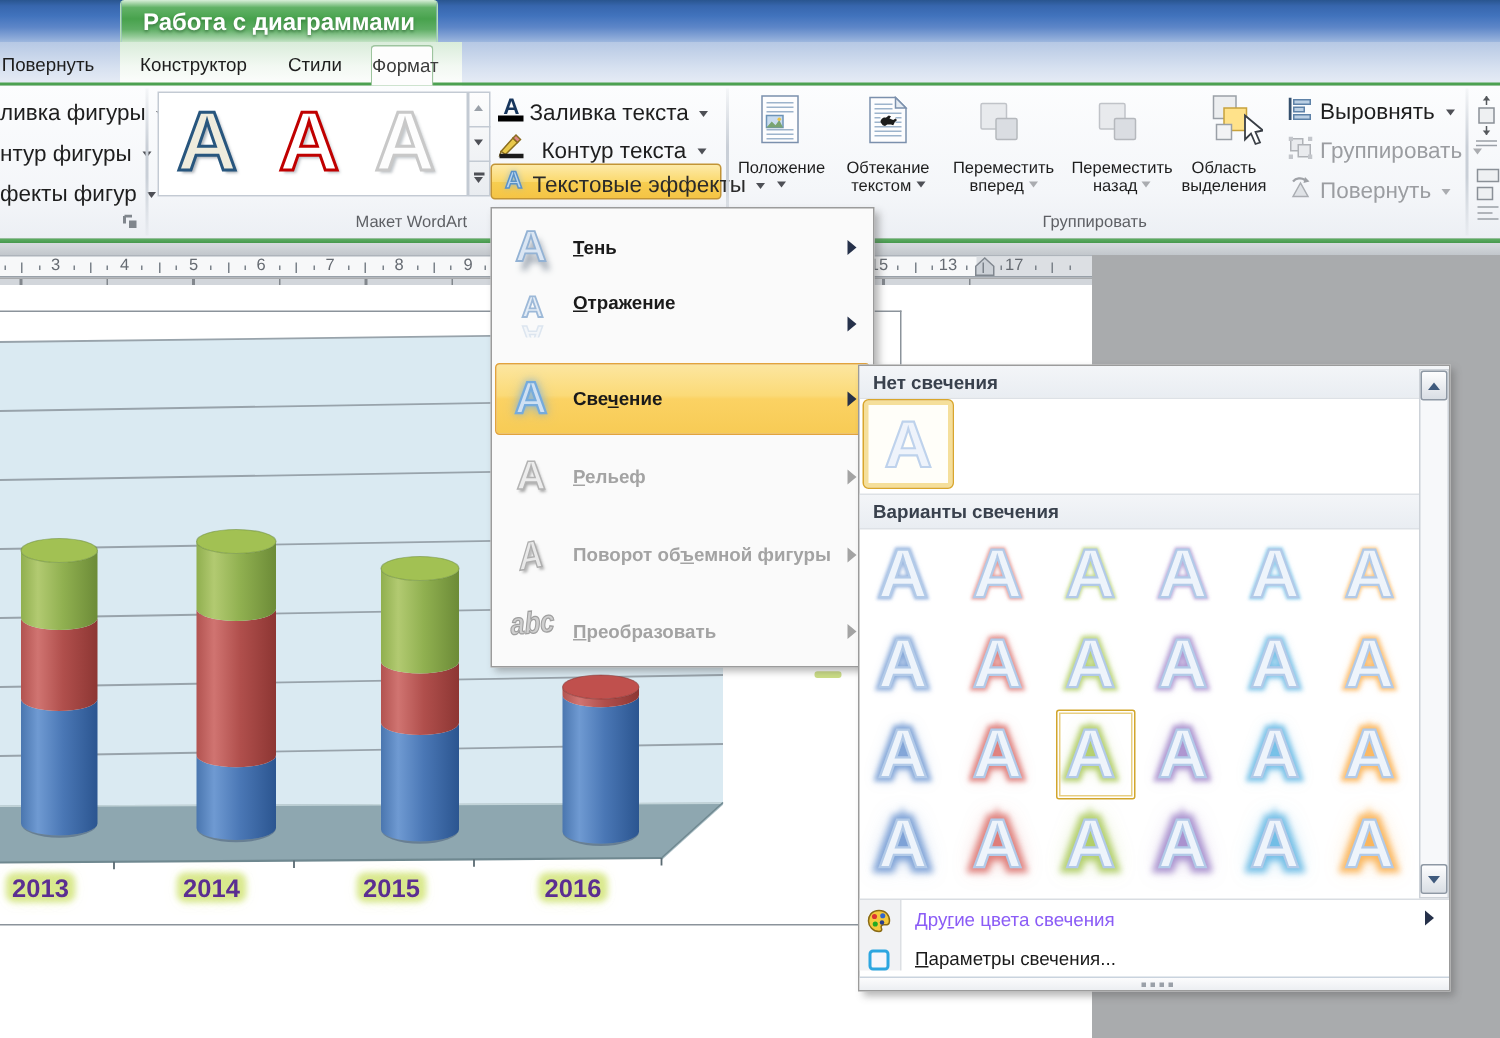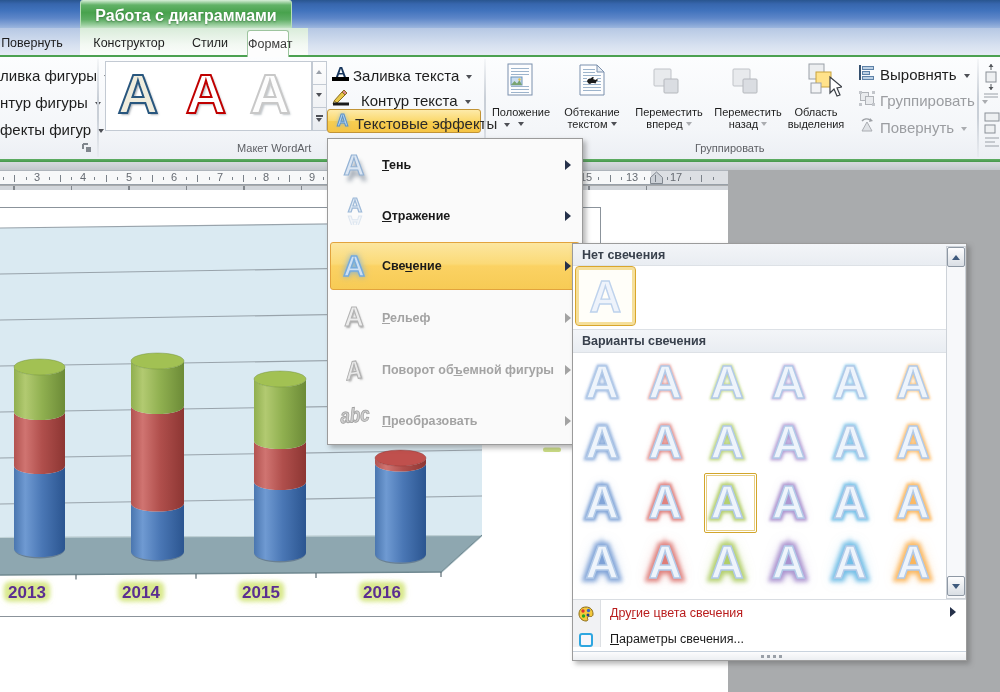--- a/index.html
+++ b/index.html
@@ -318,21 +318,21 @@
  </div>
 
  <div id="mainmenu">
       <div class="abs" style="left:327px;top:138px;width:256px;height:307px;background:#fafafa;border:1px solid #9b9b9b;box-shadow:3px 3px 5px rgba(90,90,90,.45)">
         <div class="abs" style="left:2px;top:103px;width:250px;height:48px;border:1px solid #e2a33d;border-radius:3px;background:linear-gradient(#fce6a0 0%,#fbda77 45%,#fbd263 50%,#f7cb55 100%)"></div>
         <div class="abs" style="left:12px;top:11px;width:28px;height:30px;font-size:29px;font-weight:bold;line-height:30px;text-align:center;color:#dbe6f3;-webkit-text-stroke:1.2px #93b2d4;text-shadow:3px 6px 4px rgba(140,150,165,.85)">А</div>
         <div class="abs" style="left:54px;top:19px;font-size:12.5px;font-weight:bold;color:#1a1a1a;white-space:nowrap"><u>Т</u>ень</div>
         <div class="abs" style="left:237px;top:21px;width:0;height:0;border-top:5px solid transparent;border-bottom:5px solid transparent;border-left:6px solid #26314a"></div>
         <div class="abs" style="left:13px;top:57px;width:28px;height:18px;font-size:20px;font-weight:bold;line-height:18px;text-align:center;color:#e3ecf6;-webkit-text-stroke:1.2px #9db9d8">А</div>
         <div class="abs" style="left:13px;top:76px;width:28px;height:10px;overflow:hidden;opacity:.5"><span style="display:inline-block;width:28px;font-size:20px;font-weight:bold;line-height:18px;text-align:center;color:#eef3f9;-webkit-text-stroke:1px #c0d2e6;transform:scaleY(-1) translateY(1px)">А</span></div>
-        <div class="abs" style="left:54px;top:70px;font-size:12.5px;font-weight:bold;color:#1a1a1a;white-space:nowrap"><u>О</u>тражение</div>
+        <div class="abs" style="left:54px;top:56px;font-size:12.5px;font-weight:bold;color:#1a1a1a;white-space:nowrap"><u>О</u>тражение</div>
         <div class="abs" style="left:237px;top:72px;width:0;height:0;border-top:5px solid transparent;border-bottom:5px solid transparent;border-left:6px solid #26314a"></div>
         <div class="abs" style="left:12px;top:112px;width:28px;height:30px;font-size:30px;font-weight:bold;line-height:30px;text-align:center;color:#cfe0f3;-webkit-text-stroke:1.5px #76abdc;text-shadow:0 0 5px rgba(120,175,230,.95),0 0 9px rgba(120,175,230,.75)">А</div>
         <div class="abs" style="left:54px;top:120px;font-size:12.5px;font-weight:bold;color:#1a1a1a;white-space:nowrap">Све<u>ч</u>ение</div>
         <div class="abs" style="left:237px;top:122px;width:0;height:0;border-top:5px solid transparent;border-bottom:5px solid transparent;border-left:6px solid #26314a"></div>
         <div class="abs" style="left:12px;top:163px;width:28px;height:30px;font-size:27px;font-weight:bold;line-height:30px;text-align:center;color:#ececec;-webkit-text-stroke:1px #b3b3b3;text-shadow:1px 2px 2px rgba(150,150,150,.8)">А</div>
         <div class="abs" style="left:54px;top:172px;font-size:12.5px;font-weight:bold;color:#a3a3a3;white-space:nowrap"><u>Р</u>ельеф</div>
         <div class="abs" style="left:237px;top:174px;width:0;height:0;border-top:5px solid transparent;border-bottom:5px solid transparent;border-left:6px solid #a3a3a3"></div>
         <div class="abs" style="left:12px;top:216px;width:28px;height:30px;font-size:26px;font-weight:bold;line-height:30px;text-align:center;color:#e8e8e8;-webkit-text-stroke:1px #adadad;transform:skewY(-10deg) scaleX(.85);text-shadow:2px 2px 2px rgba(150,150,150,.7)">А</div>
         <div class="abs" style="left:54px;top:224px;font-size:12.5px;font-weight:bold;color:#a3a3a3;white-space:nowrap">Поворот об<u>ъ</u>емной фигуры</div>
         <div class="abs" style="left:237px;top:226px;width:0;height:0;border-top:5px solid transparent;border-bottom:5px solid transparent;border-left:6px solid #a3a3a3"></div>
@@ -457,21 +457,21 @@
         <div class="abs" style="left:0;top:355px;width:100%;height:1px;background:#d9dde2"></div>
         <div class="abs" style="left:0;top:356px;width:27px;height:47px;background:#f1f2f4"></div>
         <div class="abs" style="left:27px;top:356px;width:1px;height:47px;background:#dcdfe3"></div>
         <svg class="abs" style="left:5px;top:362px" width="16" height="16" viewBox="0 0 16 16">
           <path d="M8 1 C3 1 1 4.5 1 8 c0 3.5 3 7 7 7 1.6 0 2.2-1 1.6-2.2-.6-1.2.2-2.3 1.6-2.3 1.2 0 3.8.6 3.8-2.5C15 4 12.5 1 8 1z" fill="#f4c93c" stroke="#8a6a14" stroke-width="1"></path>
           <circle cx="5" cy="5" r="1.7" fill="#d33"></circle>
           <circle cx="10.5" cy="4.5" r="1.7" fill="#36c"></circle>
           <circle cx="5.5" cy="10" r="1.7" fill="#2a2"></circle>
           <circle cx="10" cy="9" r="1.5" fill="#293f8f"></circle>
         </svg>
-        <div class="abs" style="left:37px;top:362px;font-size:12.5px;color:#b91c1c">Дру<u>г</u>ие цвета свечения</div>
+        <div class="abs" style="left:37px;top:362px;font-size:12.5px;color:#8b5cf6">Дру<u>г</u>ие цвета свечения</div>
         <div class="abs" style="left:377px;top:363px;width:0;height:0;border-top:5px solid transparent;border-bottom:5px solid transparent;border-left:6px solid #26314a"></div>
         <div class="abs" style="left:6px;top:389px;width:14px;height:14px;border:2.5px solid #2da6e0;border-radius:3px;background:#f6f6fb"></div>
         <div class="abs" style="left:37px;top:388px;font-size:12.5px;color:#1a1a1a"><u>П</u>араметры свечения...</div>
         <div class="abs" style="left:0;top:407px;width:100%;height:11px;background:linear-gradient(#fcfcfd,#e8ebef);border-top:1px solid #c9d3de"></div>
         <div class="abs" style="left:188px;top:411px;width:2.5px;height:2.5px;background:#9aa0a8"></div>
         <div class="abs" style="left:194px;top:411px;width:2.5px;height:2.5px;background:#9aa0a8"></div>
         <div class="abs" style="left:200px;top:411px;width:2.5px;height:2.5px;background:#9aa0a8"></div>
         <div class="abs" style="left:206px;top:411px;width:2.5px;height:2.5px;background:#9aa0a8"></div>
       </div>
     </div>

